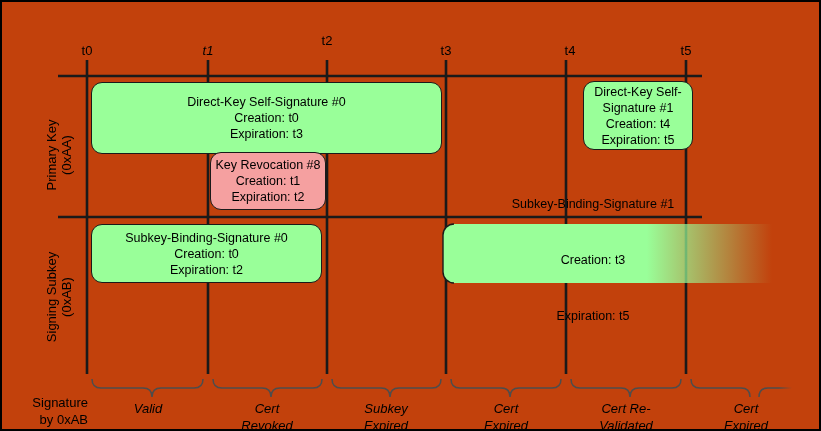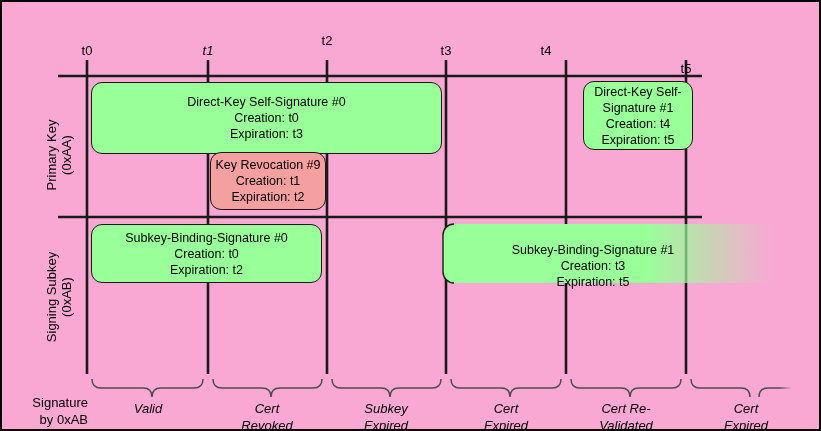--- a/index.html
+++ b/index.html
@@ -7,21 +7,21 @@
     padding: 0;
     background: #ffffff;
   }
   body {
     font-family: "Liberation Sans", sans-serif;
   }
   #diagram-root {
     position: relative;
     width: 821px;
     height: 431px;
-    background: #f9a8d4;
+    background: #c2410c;
     box-sizing: border-box;
     border: 2px solid #000000;
     overflow: hidden;
   }
   #svg-layer {
     position: absolute;
     left: 0;
     top: 0;
     width: 821px;
     height: 431px;
@@ -144,60 +144,60 @@
 
       <path d="M 689,377 q 0,9 9,9 L 739,386 q 9,0 9,9" stroke="#4d4d4d"></path>
       <path d="M 757,395 q 0,-9 9,-9 L 790,386" stroke="url(#braceFade)"></path>
     </g>
   </svg>
 
   <div class="tick-label" style="left:65px; top:42px;">t0</div>
   <div class="tick-label" style="left:186px; top:42px;font-style:italic;">t1</div>
   <div class="tick-label" style="left:305px; top:32px;">t2</div>
   <div class="tick-label" style="left:424px; top:42px;">t3</div>
-  <div class="tick-label" style="left:524px; top:42px;">t4</div>
-  <div class="tick-label" style="left:664px; top:42px;margin-top:18px;">t5</div>
+  <div class="tick-label" style="left:548px; top:42px;">t4</div>
+  <div class="tick-label" style="left:664px; top:42px;">t5</div>
 
   <div class="row-label" style="left:-8px; top:138px; width:130px; transform:rotate(-90deg);">
     <span>Primary Key</span><br>
     <span>(0xAA)</span>
   </div>
   <div class="row-label" style="left:-16px; top:280px; width:146px; transform:rotate(-90deg);">
     <span>Signing Subkey</span><br>
     <span>(0xAB)</span>
   </div>
 
   <div class="sig-box" style="left:89px; top:80px; width:351px; height:72px; background:#99FF99;text-align:center;">
     <span class="ln">Direct-Key Self-Signature #0</span>
     <span class="ln">Creation: t0</span>
     <span class="ln">Expiration: t3</span>
   </div>
 
   <div class="sig-box" style="left:208px; top:150px; width:116px; height:58px; background:#F5A0A0;">
-    <span class="ln">Key Revocation #9</span>
+    <span class="ln">Key Revocation #8</span>
     <span class="ln">Creation: t1</span>
     <span class="ln">Expiration: t2</span>
   </div>
 
   <div class="sig-box" style="left:569px; top:79px; width:110px; height:69px; background:#99FF99;margin-left:12px;">
     <span class="ln">Direct-Key Self-</span>
     <span class="ln">Signature #1</span>
     <span class="ln">Creation: t4</span>
     <span class="ln">Expiration: t5</span>
   </div>
 
   <div class="sig-box" style="left:89px; top:222px; width:231px; height:59px; background:#99FF99;">
     <span class="ln">Subkey-Binding-Signature #0</span>
     <span class="ln">Creation: t0</span>
     <span class="ln">Expiration: t2</span>
   </div>
 
-  <div style="position:absolute; left:441px; top:234px; width:300px; height:59px;
+  <div style="position:absolute; left:441px; top:228px; width:300px; height:59px;
               display:flex; flex-direction:column; align-items:center; justify-content:center;
-              font-size:12.5px; line-height:16px; color:#000; text-align:center;">
+              font-size:12.5px; line-height:16px; color:#000; text-align:center;gap:40px;">
     <span class="ln">Subkey-Binding-Signature #1</span>
     <span class="ln">Creation: t3</span>
     <span class="ln">Expiration: t5</span>
   </div>
 
   <div class="corner-caption" style="left:14px; top:392px; width:72px;">
     <span>Signature</span><br>
     <span>by 0xAB</span>
   </div>
 

